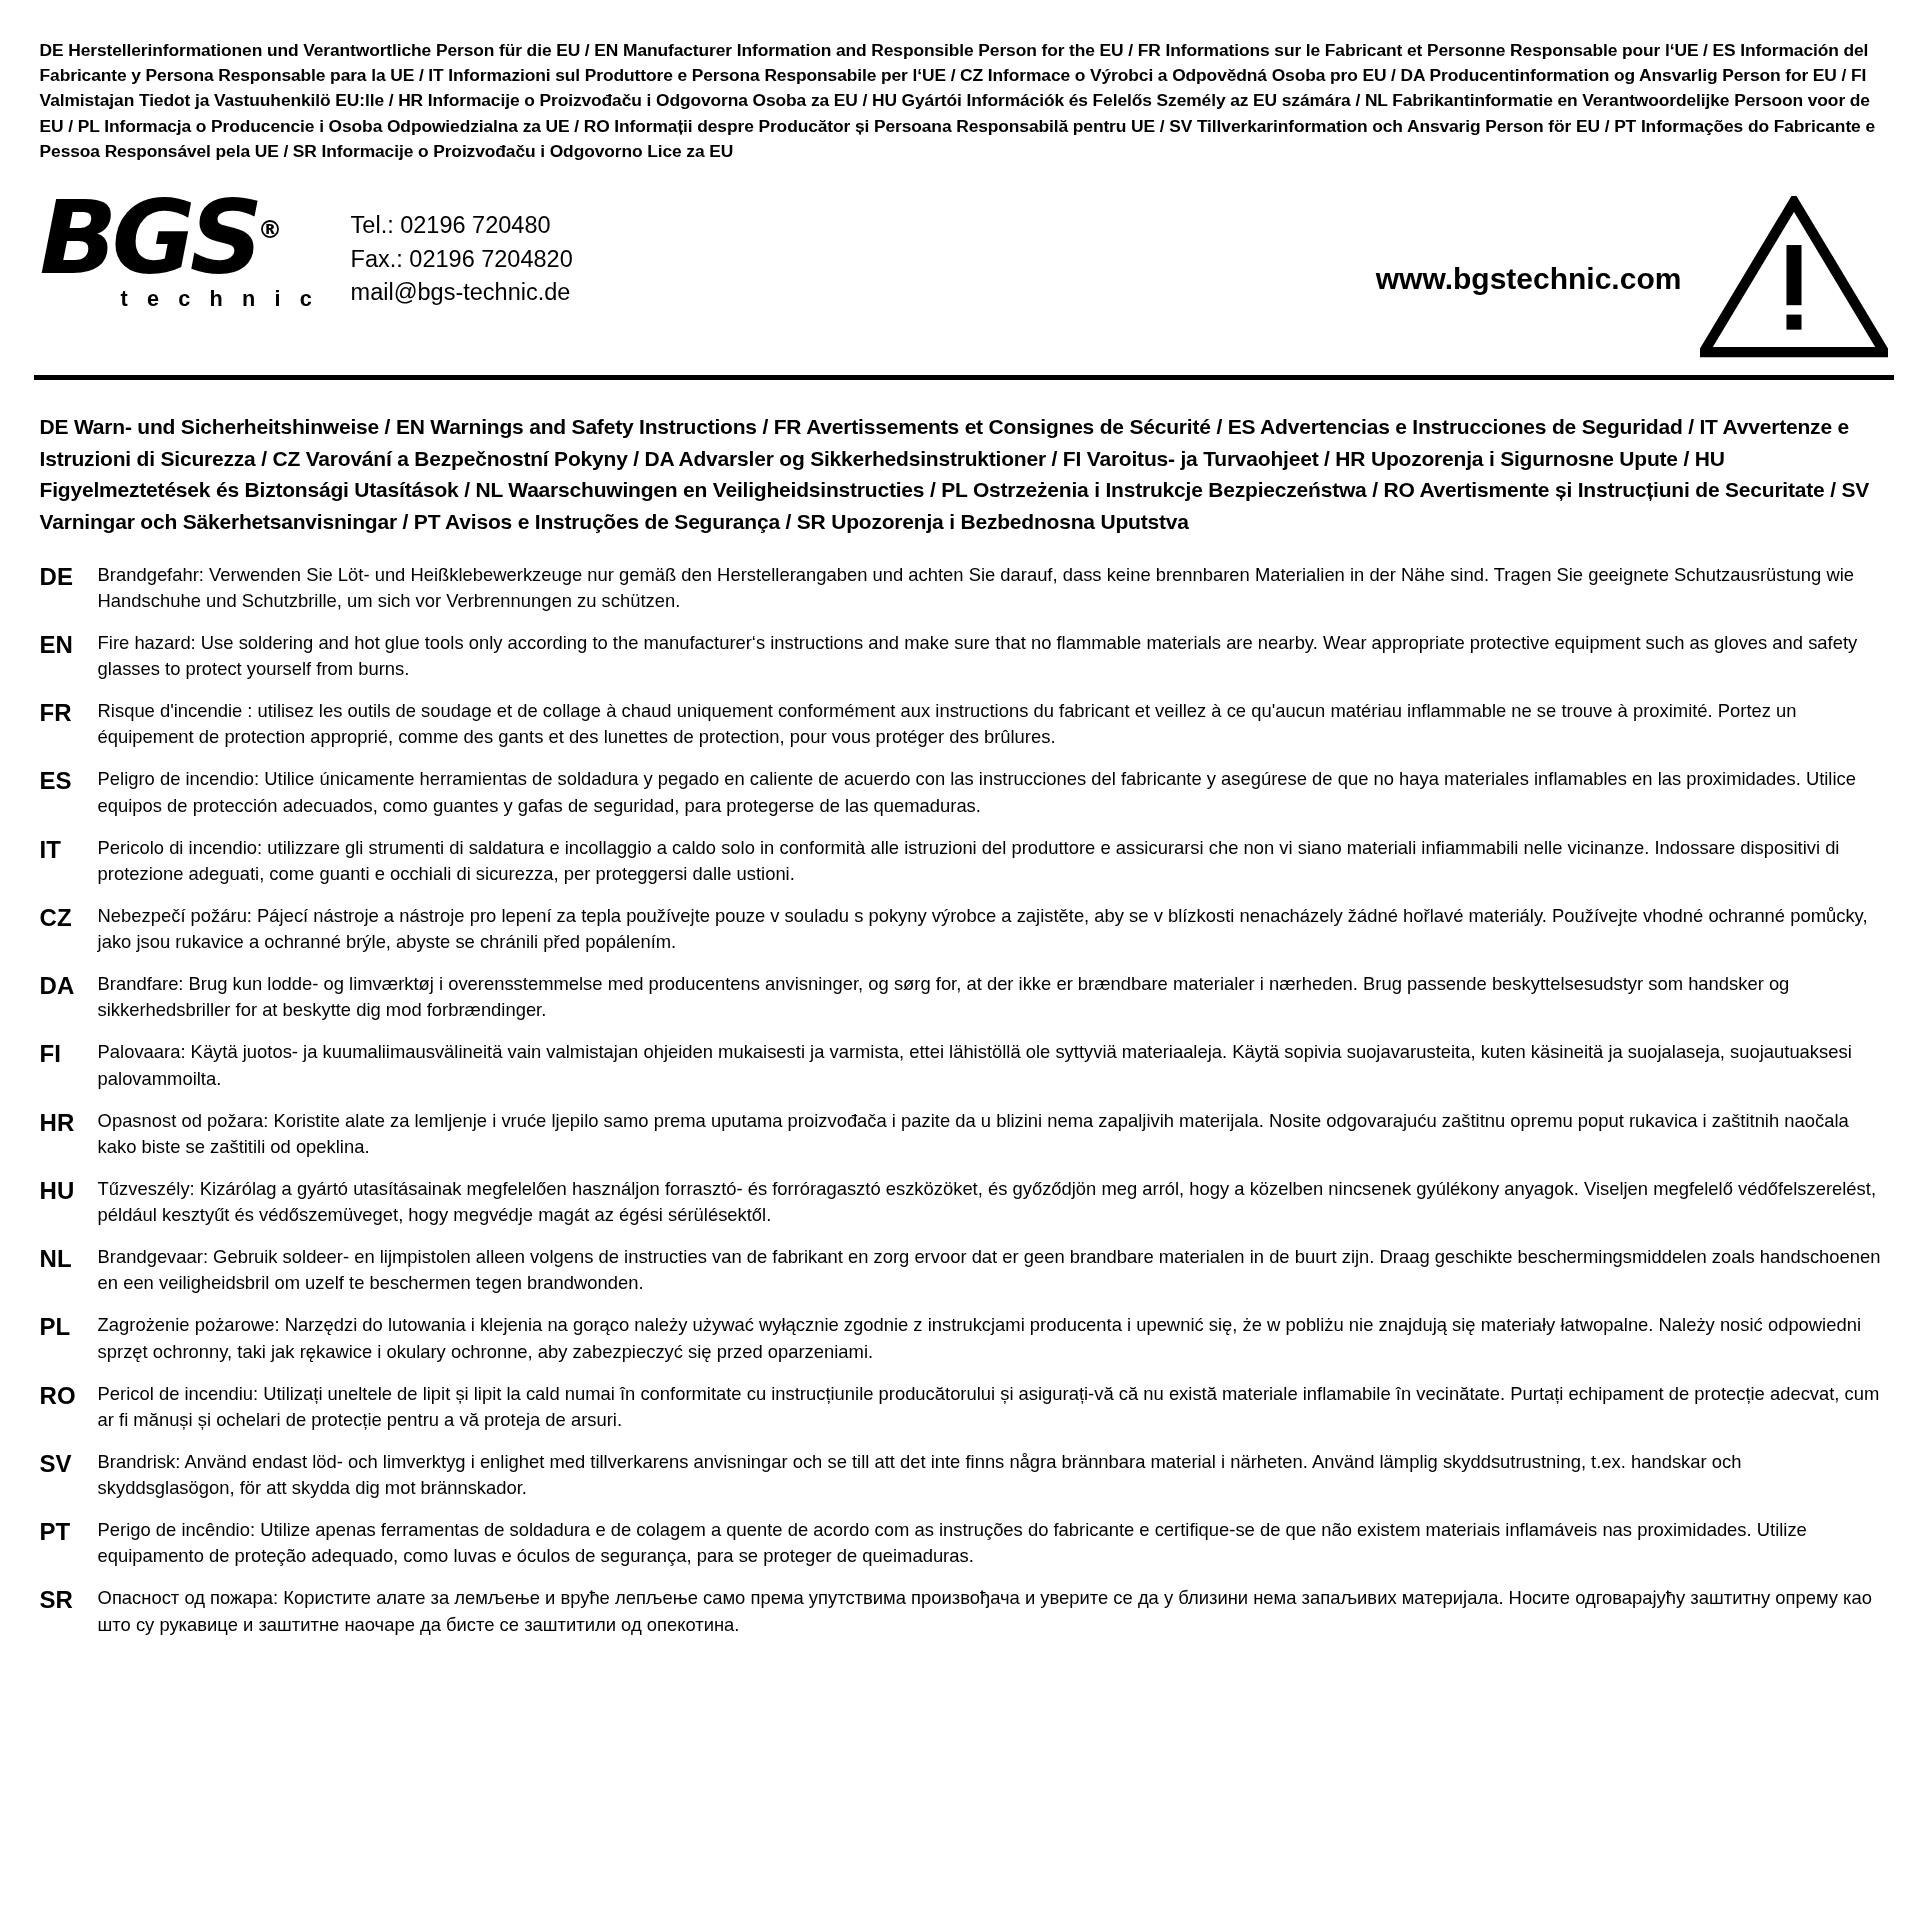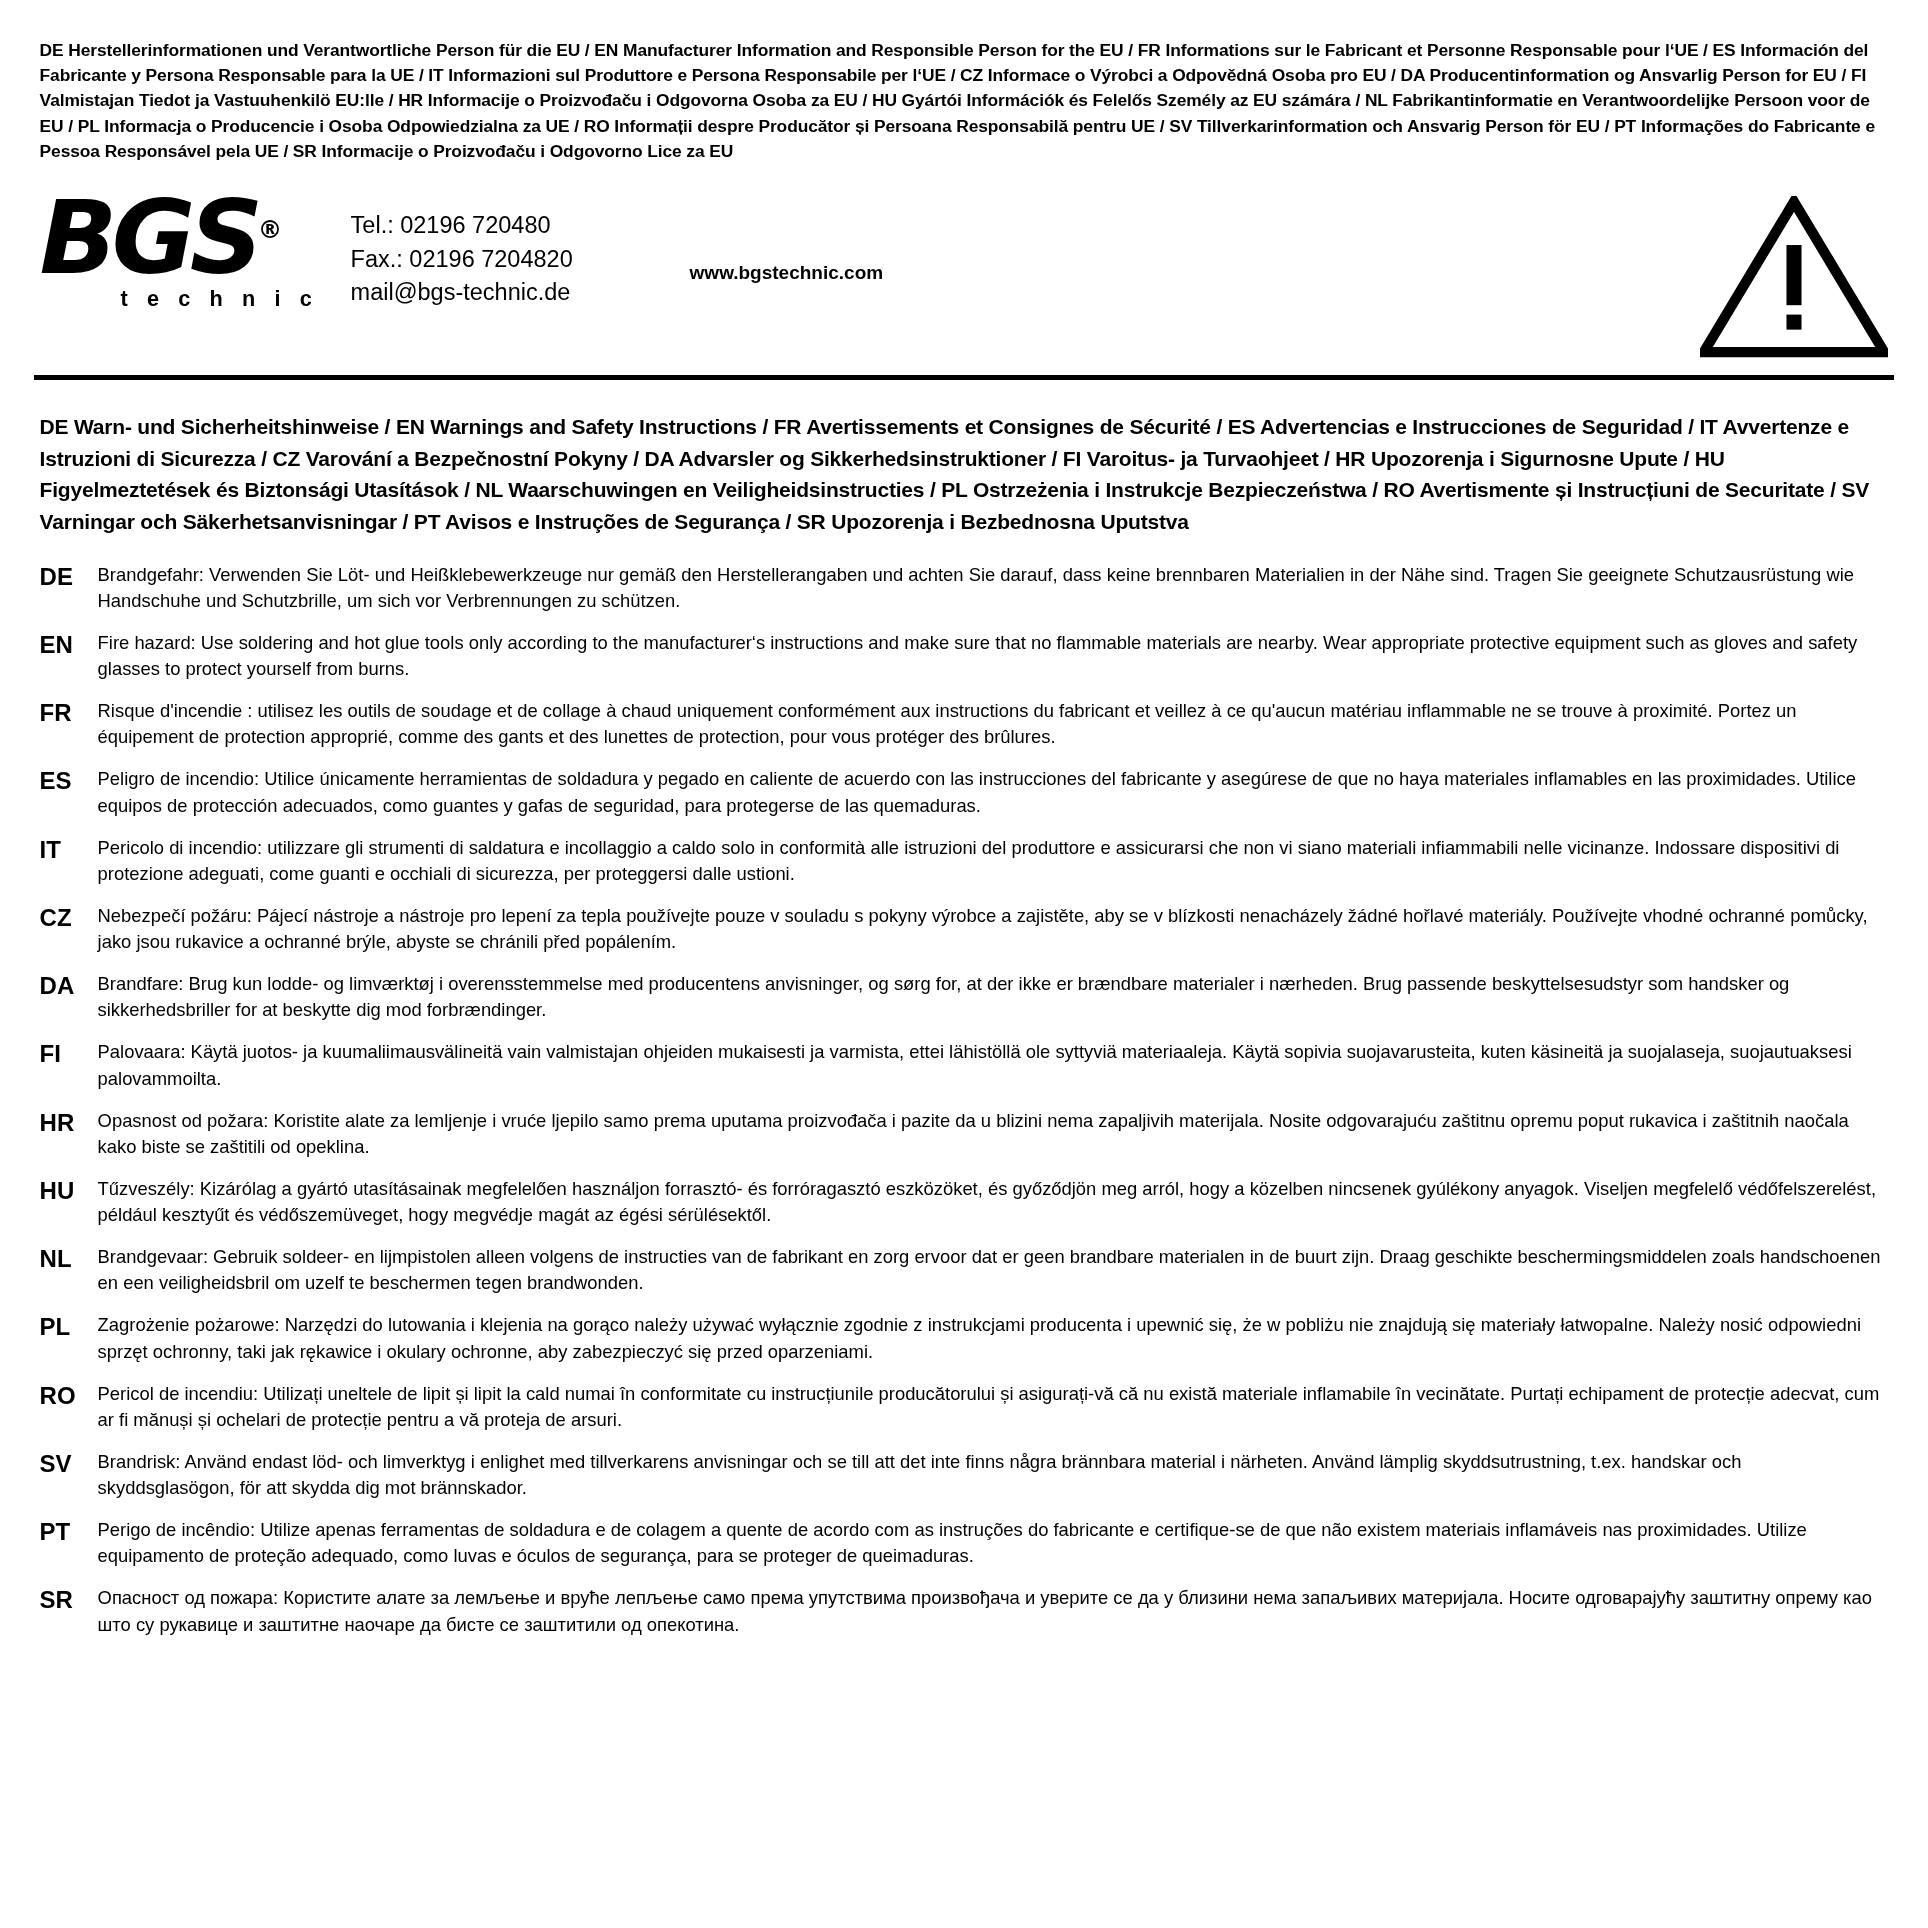--- a/index.html
+++ b/index.html
@@ -76,22 +76,22 @@
     padding-top: 22.6px;
   }
   .contact-col {
     flex: 0 0 339px;
     font-size: 23.5px;
     line-height: 1.42;
     padding-top: 22.6px;
   }
   .web-col {
     flex: 1 1 auto;
-    text-align: left;
-    font-size: 19px;
+    text-align: right;
+    font-size: 30px;
     font-weight: bold;
     padding-top: 75px;
   }
   .warn-col {
     flex: 0 0 207px;
     display: flex;
     justify-content: flex-end;
     align-items: flex-start;
     padding-top: 9.4px;
   }

